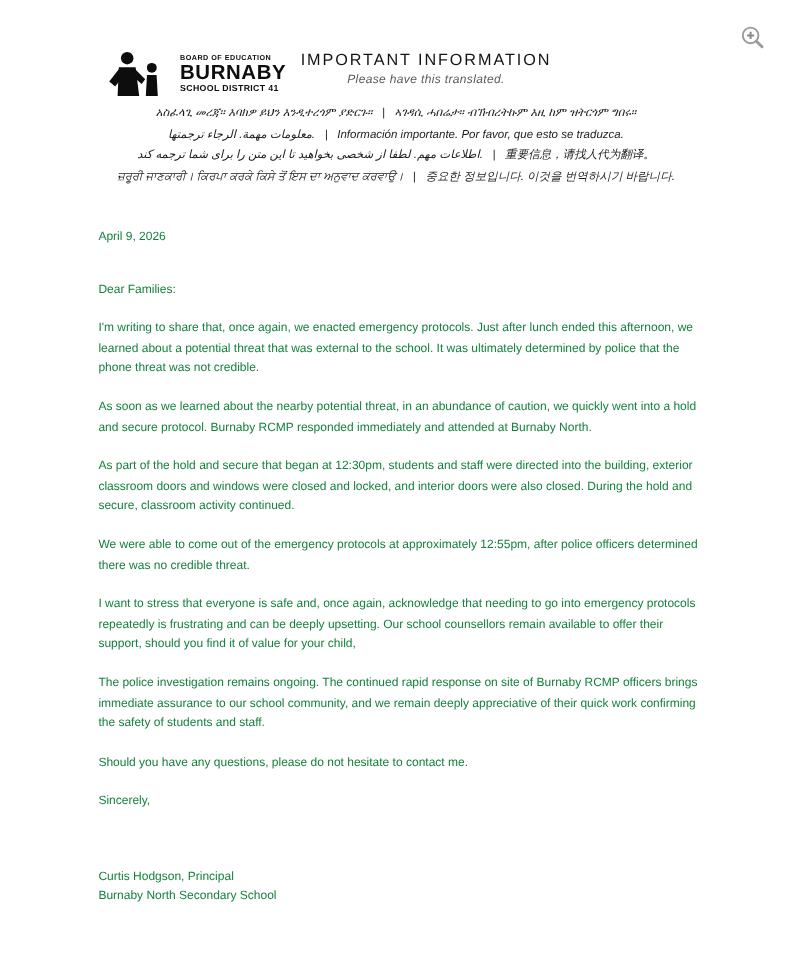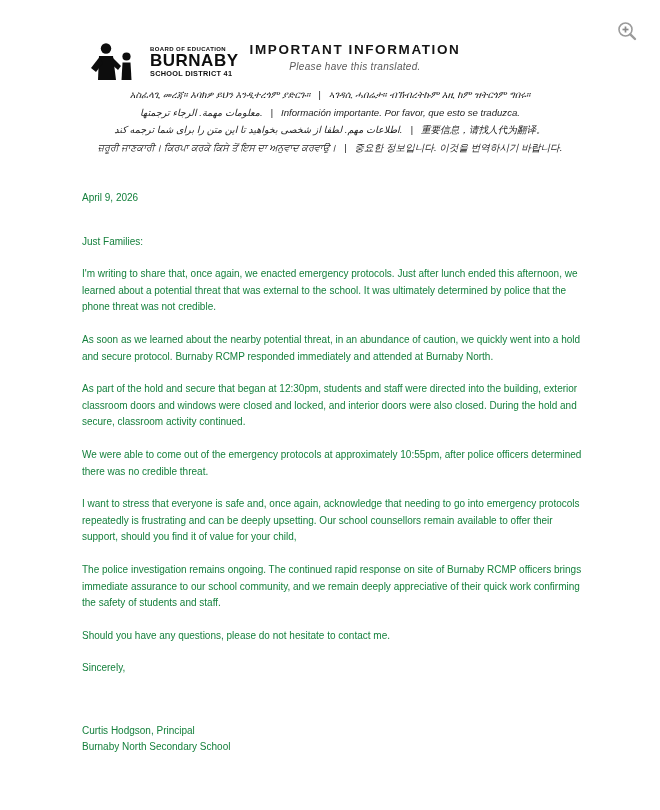--- a/index.html
+++ b/index.html
@@ -28,21 +28,21 @@
   .logo-text { display: flex; flex-direction: column; color: #0d0d0d; }
   .logo-line1 { font-size: 6px; font-weight: bold; letter-spacing: .4px; }
   .logo-line2 { font-size: 17px; font-weight: bold; letter-spacing: .5px; line-height: 17px; }
   .logo-line3 { font-size: 7.3px; font-weight: bold; letter-spacing: .3px; }
 
   .title-block {
     position: absolute; left: 355px; top: 42px;
     transform: translateX(-50%);
     text-align: center; white-space: nowrap;
   }
-  .title { font-size: 13.5px; font-weight: bold; letter-spacing: 1.6px; color: #141414; }
+  .title { font-size: 13.5px; font-weight: normal; letter-spacing: 1.6px; color: #141414; }
   .subtitle { font-size: 10px; font-style: italic; color: #5a5a5a; margin-top: 4px; letter-spacing: .3px; }
 
   
   .translations {
     position: absolute; top: 86px; left: 0; right: 0;
     text-align: center;
     font-size: 9.6px; line-height: 17.6px;
     color: #1c1c1c;
   }
   .translations div { white-space: pre-wrap; font-style: italic; }
@@ -97,25 +97,25 @@
 
   <div class="translations">
     <div>አስፈላጊ መረጃ። እባክዎ ይህን እንዲተረጎም ያድርጉ።   |   ኣገዳሲ ሓበሬታ። ብኽብረትኩም እዚ ከም ዝትርጎም ግበሩ።</div>
     <div>معلومات مهمة. الرجاء ترجمتها.   |   Información importante. Por favor, que esto se traduzca.</div>
     <div>اطلاعات مهم. لطفا از شخصی بخواهید تا این متن را برای شما ترجمه کند.   |   重要信息，请找人代为翻译。</div>
     <div>ਜ਼ਰੂਰੀ ਜਾਣਕਾਰੀ। ਕਿਰਪਾ ਕਰਕੇ ਕਿਸੇ ਤੋਂ ਇਸ ਦਾ ਅਨੁਵਾਦ ਕਰਵਾਉ।   |   중요한 정보입니다. 이것을 번역하시기 바랍니다.</div>
   </div>
 
   <div class="letter">
     <div class="date">April 9, 2026</div>
-    <div class="salutation">Just Families:</div>
+    <div class="salutation">Dear Families:</div>
     <p>I'm writing to share that, once again, we enacted emergency protocols. Just after lunch ended this afternoon, we learned about a potential threat that was external to the school. It was ultimately determined by police that the phone threat was not credible.</p>
     <p>As soon as we learned about the nearby potential threat, in an abundance of caution, we quickly went into a hold and secure protocol. Burnaby RCMP responded immediately and attended at Burnaby North.</p>
     <p>As part of the hold and secure that began at 12:30pm, students and staff were directed into the building, exterior classroom doors and windows were closed and locked, and interior doors were also closed. During the hold and secure, classroom activity continued.</p>
-    <p>We were able to come out of the emergency protocols at approximately 10:55pm, after police officers determined there was no credible threat.</p>
+    <p>We were able to come out of the emergency protocols at approximately 12:55pm, after police officers determined there was no credible threat.</p>
     <p>I want to stress that everyone is safe and, once again, acknowledge that needing to go into emergency protocols repeatedly is frustrating and can be deeply upsetting. Our school counsellors remain available to offer their support, should you find it of value for your child,</p>
     <p>The police investigation remains ongoing. The continued rapid response on site of Burnaby RCMP officers brings immediate assurance to our school community, and we remain deeply appreciative of their quick work confirming the safety of students and staff.</p>
     <p>Should you have any questions, please do not hesitate to contact me.</p>
     <div class="closing">Sincerely,</div>
     <div class="signature">
       <div>Curtis Hodgson, Principal</div>
       <div>Burnaby North Secondary School</div>
     </div>
   </div>
 

